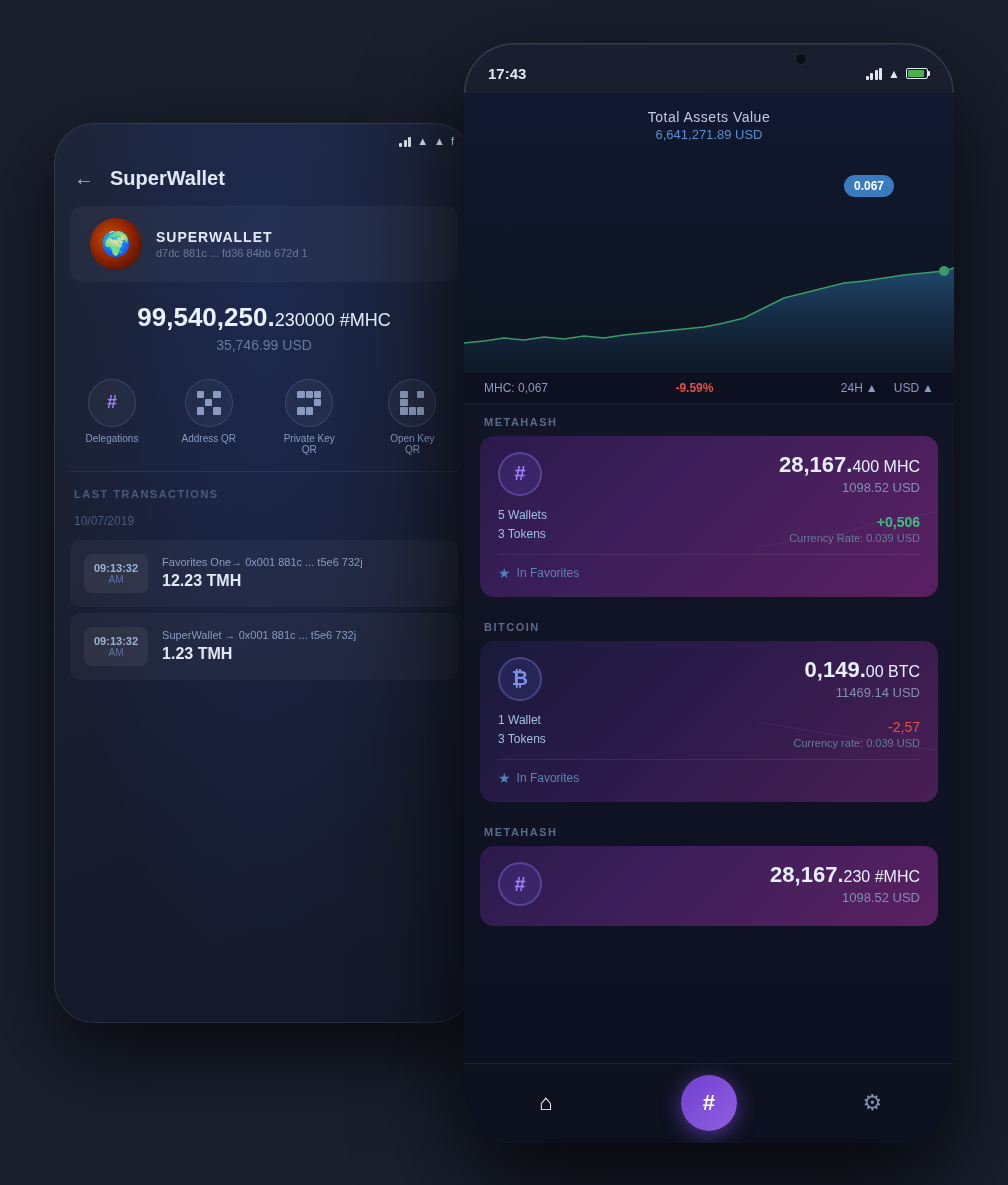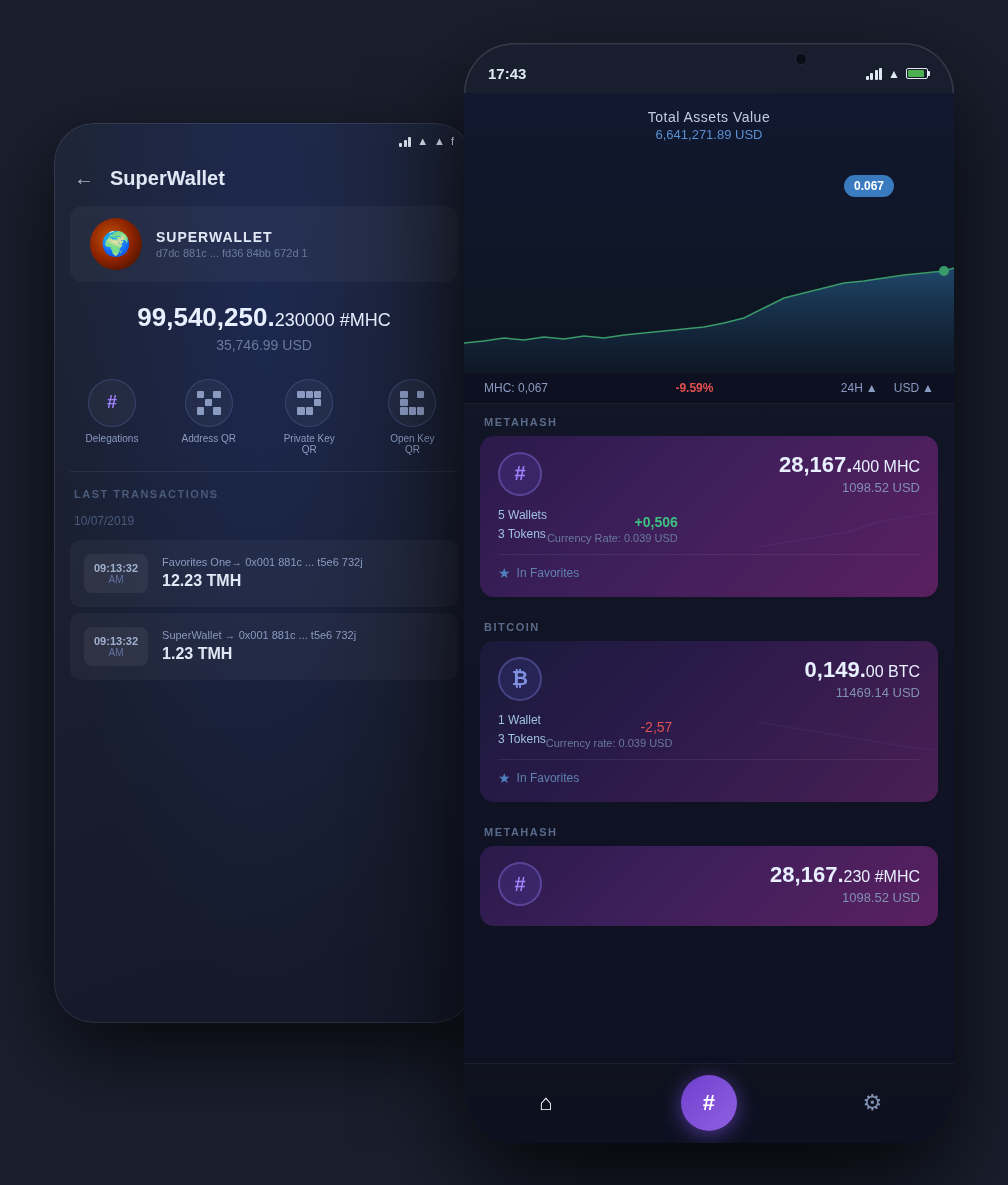--- a/index.html
+++ b/index.html
@@ -434,20 +434,21 @@
     }
 
     .crypto-usd {
       color: #8090b0;
       font-size: 13px;
       margin-top: 2px;
     }
 
     .crypto-card-middle {
       display: flex;
+      justify-content: space-between;
       align-items: flex-end;
     }
 
     .crypto-wallets {
       color: #6a80b0;
       font-size: 12px;
       line-height: 1.6;
     }
 
     .crypto-wallets span {

